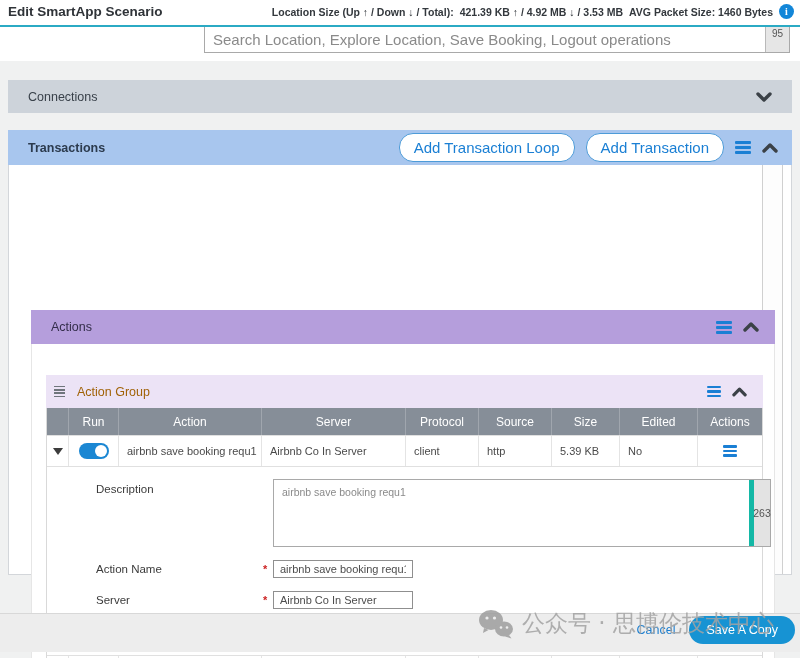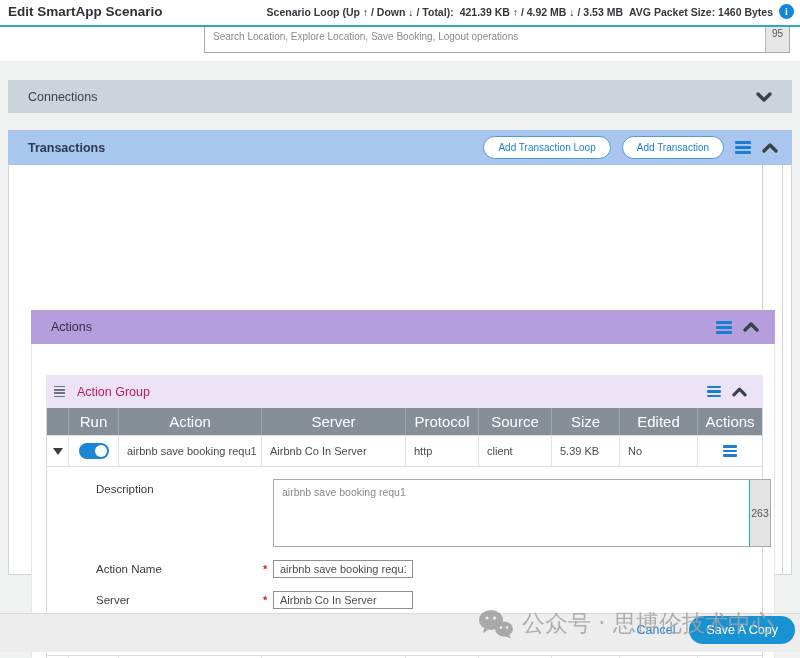--- a/index.html
+++ b/index.html
@@ -11,21 +11,21 @@
     border-bottom:2px solid #2baac4; display:flex; align-items:center; justify-content:space-between; padding:0 6px 2px 8px; }
   .app-title { font-size:13.5px; font-weight:bold; color:#2f3338; }
   .header-stats { display:flex; align-items:center; gap:6px; font-size:10.5px; font-weight:600; color:#33383d; white-space:nowrap; }
   .info-icon { width:15px; height:15px; border-radius:50%; background:#1286d8; color:#fff; display:inline-flex;
     align-items:center; justify-content:center; font-size:10px; font-weight:bold; font-family:"Liberation Serif",serif; }
 
   
   .sub-band { position:absolute; left:0; top:27px; width:800px; height:34px; background:#fff; }
   .scenario-box { position:absolute; left:204px; top:0; width:586px; height:26px; border:1px solid #a9a9a9; border-top:none; background:#fff; }
   .scenario-box textarea { width:560px; height:24px; border:none; resize:none; outline:none; overflow:hidden;
-    font-family:"Liberation Sans","DejaVu Sans",sans-serif; font-size:10px; color:#8a8a8a; padding:4px 0 0 8px; background:transparent; }
+    font-family:"Liberation Sans","DejaVu Sans",sans-serif; font-size:15px; color:#8a8a8a; padding:4px 0 0 8px; background:transparent; }
   .scenario-counter { position:absolute; right:0; top:0; bottom:0; width:24px; background:#e6e6e6; border-left:1px solid #b9b9b9;
     font-size:10px; color:#555; text-align:center; padding-top:1px; }
 
   
   .connections-bar { position:absolute; left:8px; top:80px; width:784px; height:33px; background:#cdd3da;
     display:flex; align-items:center; justify-content:space-between; padding:8px 20px; }
   .connections-bar .sec-title { font-size:12.5px; color:#39414a; }
 
   
   .chev { display:inline-block; }
@@ -35,62 +35,62 @@
   .drag-handle { display:inline-flex; flex-direction:column; gap:1.5px; }
   .drag-handle i { display:block; width:11px; height:1.8px; background:#6f757c; }
 
   
   .transactions-panel { position:absolute; left:8px; top:130px; width:784px; height:445px; background:#fff;
     border:1px solid #d3d6da; border-top:none; }
   .transactions-header { position:absolute; left:-1px; top:0; width:784px; height:35px; background:#a8c6ee;
     display:flex; align-items:center; padding:0 14px 0 20px; }
   .transactions-header .sec-title { font-size:12.5px; color:#2c3b4e; flex:1;font-weight:bold; }
   .pill-btn { background:#fff; border:1px solid #4d9bd8; color:#1a7fd4; border-radius:14px; padding:5px 14px;
-    font-size:10px; font-family:inherit; cursor:pointer; white-space:nowrap; }
+    font-size:15px; font-family:inherit; cursor:pointer; white-space:nowrap; }
   .hdr-right { display:flex; align-items:center; gap:11px; }
   .scroll-strip { position:absolute; right:8px; top:35px; bottom:0; width:21px; background:#fdfdfd;
     border-left:1px solid #d0d0d0; border-right:1px solid #d0d0d0; }
 
   
   .actions-panel { position:absolute; left:22px; top:180px; width:744px; height:390px; background:#fff;
     border:1px solid #e6e6e6; border-top:none; }
   .actions-header { position:absolute; left:-1px; top:0; width:744px; height:34px; background:#b59edc;
     display:flex; align-items:center; padding:0 16px 0 20px; }
   .actions-header .sec-title { font-size:12.5px; color:#332d4a; flex:1; }
 
   
   .group-panel { position:absolute; left:14px; top:65px; width:717px; height:315px; background:#fff; }
   .group-header { height:33px; background:#ece3f6; display:flex; align-items:center; padding:0 16px 0 8px; }
-  .group-header .sec-title { font-size:12.5px; color:#be185d; margin-left:12px; flex:1; }
+  .group-header .sec-title { font-size:12.5px; color:#a16207; margin-left:12px; flex:1; }
 
   
   .tbl { border:1px solid #d9d9d9; border-top:none; }
   .tbl-row { display:grid; grid-template-columns:22px 50px 143px 144px 73px 73px 68px 78px 1fr; }
   .tbl-head { background:#868e98; height:27px; }
-  .tbl-head .cell { color:#fff; font-size:15px; display:flex; align-items:center; justify-content:center;
+  .tbl-head .cell { color:#fff; font-size:12px; display:flex; align-items:center; justify-content:center;
     border-right:1px solid rgba(255,255,255,0.22);text-align:right; }
   .tbl-body { height:31px; border-top:1px solid #e0e0e0; background:#fff; }
   .tbl-body .cell { font-size:11px; color:#4a4a4a; display:flex; align-items:center; border-right:1px solid #e4e4e4; padding-left:8px; }
   .cell.center { justify-content:center; padding-left:0; }
   .cell:last-child { border-right:none; }
   .tri-down { width:0; height:0; border-left:5px solid transparent; border-right:5px solid transparent; border-top:7px solid #3c3c3c; }
   .toggle { width:30px; height:16px; border-radius:8px; background:#1b87d3; position:relative; cursor:pointer; }
   .toggle .knob { position:absolute; right:2px; top:2px; width:12px; height:12px; border-radius:50%; background:#fff; }
 
   
   .detail { background:#fff; padding:12px 0 14px 8px; border-top:1px solid #e0e0e0; }
   .frow { display:flex; align-items:center; margin-bottom:13px;margin-left:41px; }
   .frow:last-child { margin-bottom:0; }
   .flabel { width:167px; font-size:11.5px; color:#3b3b3b; flex-shrink:0; }
   .req { color:#cc2222; font-size:11px; width:10px; flex-shrink:0; font-weight:bold; }
   .desc-row { align-items:flex-start; }
   .desc-box { position:relative; width:524px; height:68px; border:1px solid #a9a9a9; background:#fff; }
   .desc-box textarea { width:496px; height:64px; border:none; resize:none; outline:none;
     font-family:"Liberation Sans","DejaVu Sans",sans-serif; font-size:10.5px; color:#8a8a8a; padding:6px 0 0 8px; background:transparent; }
-  .desc-counter { position:absolute; right:0; top:0; bottom:0; width:21px; background:#e3e3e3; border-left:1px solid #14b8a6;
+  .desc-counter { position:absolute; right:0; top:0; bottom:0; width:21px; background:#e3e3e3; border-left:5px solid #14b8a6;
     font-size:10.5px; color:#555; display:flex; align-items:center; justify-content:center; }
   .txt-input { width:140px; height:18px; border:1px solid #8f8f8f; font-family:inherit; font-size:11px; color:#4c4c4c; padding:0 6px; }
   .payload-links { display:flex; align-items:center; gap:7px; color:#1a7fd4; font-size:12px; }
   .link { color:#1a7fd4; cursor:pointer; }
 
   
   .footer { position:absolute; left:0; top:613px; width:800px; height:39px; background:#ededed; border-top:1px solid #d8d8d8;
     display:flex; align-items:center; justify-content:flex-end; gap:14px; padding:0 5px 6px 0; }
   .cancel-link { color:#1b7fd1; font-size:12.5px; cursor:pointer; }
   .save-btn { background:#1793d3; color:#fff; border:none; border-radius:14px; height:28px; padding:0 17px;
@@ -98,21 +98,21 @@
   .watermark { position:absolute; left:478px; top:608px; display:flex; align-items:center; gap:8px;
     color:#a3a3a3; font-size:23px; opacity:0.85; pointer-events:none; z-index:6; white-space:nowrap;
     font-family:"DejaVu Sans",sans-serif; }
 </style>
 </head>
 <body>
 
 <div class="app-header">
   <div class="app-title">Edit SmartApp Scenario</div>
   <div class="header-stats">
-    <span>Scenario Loop (Up ↑ / Down ↓ / Total):</span>
+    <span>Location Size (Up ↑ / Down ↓ / Total):</span>
     <span>421.39 KB ↑ / 4.92 MB ↓ / 3.53 MB</span>
     <span>AVG Packet Size: 1460 Bytes</span>
     <span class="info-icon">i</span>
   </div>
 </div>
 
 <div class="sub-band">
   <div class="scenario-box">
     <textarea style="">Search Location, Explore Location, Save Booking, Logout operations</textarea>
     <div class="scenario-counter">95</div>
@@ -197,22 +197,22 @@
           <div class="cell center">
               <span class="tri-down"></span>
             </div>
           <div class="cell center">
               <span class="toggle">
                 <span class="knob"></span>
               </span>
             </div>
           <div class="cell">airbnb save booking requ1</div>
           <div class="cell">Airbnb Co In Server</div>
+          <div class="cell">client</div>
           <div class="cell">http</div>
-          <div class="cell">client</div>
           <div class="cell">5.39 KB</div>
           <div class="cell">No</div>
           <div class="cell center">
               <span class="hamburger small">
                 <i></i>
                 <i></i>
                 <i></i>
               </span>
             </div>
         </div>

